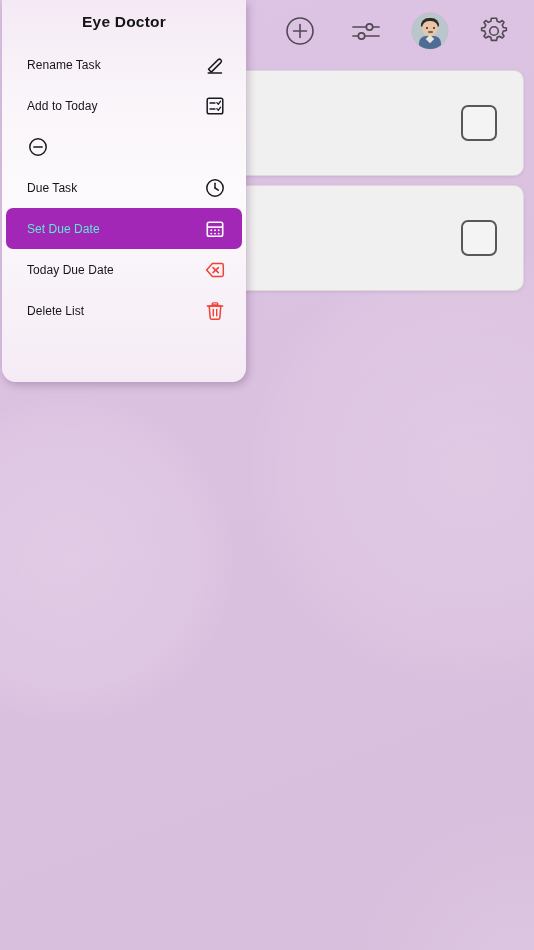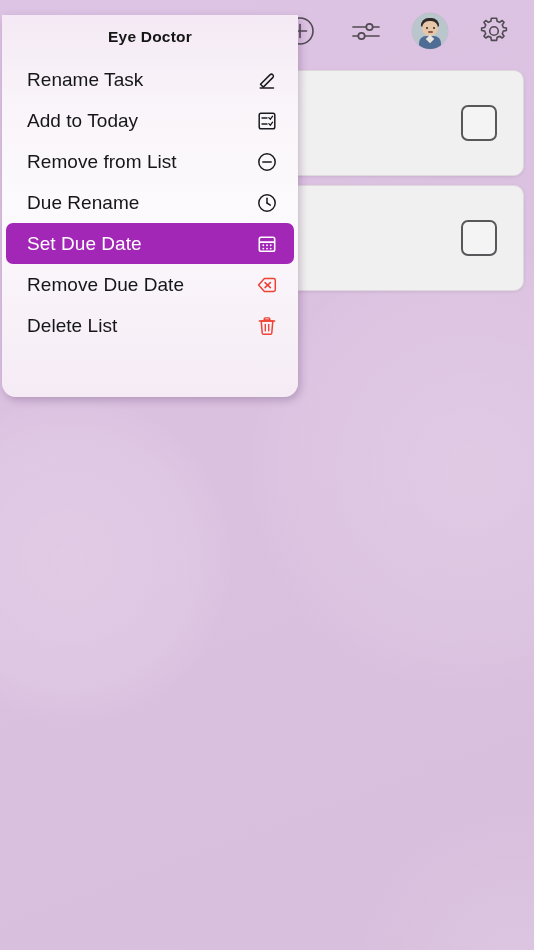--- a/index.html
+++ b/index.html
@@ -135,22 +135,22 @@
     border-radius: 7px;
     background: #f5f4f4;
     flex: none;
     cursor: pointer;
   }
 
   
   .menu {
     position: absolute;
     left: 2px;
-    top: 15px;
-    width: 296px;
+    top: 0;
+    width: 244px;
     height: 382px;
     border-radius: 0 0 14px 14px;
     background: linear-gradient(180deg, #f4e9f4 0%, #f9f4f9 22%, #fcfafc 50%, #f8f2f8 78%, #f5ebf5 100%);
     box-shadow: 2px 3px 9px rgba(70,35,85,0.28);
     box-sizing: border-box;
     overflow: hidden;
     z-index: 10;
   }
   .menu-title {
     height: 44px;
@@ -169,36 +169,36 @@
     height: 41px;
     display: flex;
     align-items: center;
     justify-content: space-between;
     padding: 0 16px 0 21px;
     border-radius: 7px;
     cursor: pointer;
     box-sizing: border-box;
   }
   .menu-item .mi-label {
-    font-size: 19px;
+    font-size: 12px;
     color: #16161a;
     letter-spacing: 0.05px;
   }
   .menu-item .mi-icon {
     width: 22px;
     height: 22px;
     display: flex;
     align-items: center;
     justify-content: center;
     flex: none;
   }
   .menu-item.selected {
     background: #a227b7;
   }
-  .menu-item.selected .mi-label { color: #ffffff; }
+  .menu-item.selected .mi-label { color: #5eead4; }
   .menu-item.danger .mi-label { color: #16161a; }
 </style>
 </head>
 <body>
 
 <div id="app">
 
   <div class="topbar">
 
     <div class="tb-icon">
@@ -279,31 +279,30 @@
             <rect x="3.2" y="3.2" width="15.6" height="15.6" rx="1.8" fill="none" stroke="#1b1b1f" stroke-width="1.5"></rect>
             <line x1="6" y1="8" x2="11" y2="8" stroke="#1b1b1f" stroke-width="1.3" stroke-linecap="round"></line>
             <line x1="6" y1="14" x2="11" y2="14" stroke="#1b1b1f" stroke-width="1.3" stroke-linecap="round"></line>
             <polyline points="12.8,7.6 14.4,9.2 16.6,6.2" fill="none" stroke="#1b1b1f" stroke-width="1.3" stroke-linecap="round" stroke-linejoin="round"></polyline>
             <polyline points="12.8,13.6 14.4,15.2 16.6,12.2" fill="none" stroke="#1b1b1f" stroke-width="1.3" stroke-linecap="round" stroke-linejoin="round"></polyline>
           </svg>
         </span>
       </div>
 
       <div class="menu-item">
-        <span class="mi-label">Remove from List</span>
         <span class="mi-icon">
           <svg width="22" height="22" viewBox="0 0 22 22">
             <circle cx="11" cy="11" r="8.2" fill="none" stroke="#1b1b1f" stroke-width="1.5"></circle>
             <line x1="6.8" y1="11" x2="15.2" y2="11" stroke="#1b1b1f" stroke-width="1.5" stroke-linecap="round"></line>
           </svg>
         </span>
       </div>
 
       <div class="menu-item">
-        <span class="mi-label">Due Rename</span>
+        <span class="mi-label">Due Task</span>
         <span class="mi-icon">
           <svg width="22" height="22" viewBox="0 0 22 22">
             <circle cx="11" cy="11" r="8.2" fill="none" stroke="#1b1b1f" stroke-width="1.5"></circle>
             <line x1="11" y1="6.3" x2="11" y2="11" stroke="#1b1b1f" stroke-width="1.5" stroke-linecap="round"></line>
             <line x1="11" y1="11" x2="14.3" y2="13.1" stroke="#1b1b1f" stroke-width="1.5" stroke-linecap="round"></line>
           </svg>
         </span>
       </div>
 
 
@@ -317,21 +316,21 @@
             <circle cx="11" cy="12.3" r="0.95" fill="#ffffff"></circle>
             <circle cx="14.7" cy="12.3" r="0.95" fill="#ffffff"></circle>
             <circle cx="7.3" cy="15.6" r="0.95" fill="#ffffff"></circle>
             <circle cx="11" cy="15.6" r="0.95" fill="#ffffff"></circle>
             <circle cx="14.7" cy="15.6" r="0.95" fill="#ffffff"></circle>
           </svg>
         </span>
       </div>
 
       <div class="menu-item danger">
-        <span class="mi-label">Remove Due Date</span>
+        <span class="mi-label">Today Due Date</span>
         <span class="mi-icon">
           <svg width="22" height="22" viewBox="0 0 22 22">
             <path d="M8.4 4.6 h9.2 a1.7 1.7 0 0 1 1.7 1.7 v9.4 a1.7 1.7 0 0 1 -1.7 1.7 h-9.2 L2.6 11 Z" fill="none" stroke="#ef4136" stroke-width="1.5" stroke-linejoin="round"></path>
             <line x1="9" y1="8.6" x2="14.4" y2="13.6" stroke="#ef4136" stroke-width="1.5" stroke-linecap="round"></line>
             <line x1="14.4" y1="8.6" x2="9" y2="13.6" stroke="#ef4136" stroke-width="1.5" stroke-linecap="round"></line>
           </svg>
         </span>
       </div>
 
       <div class="menu-item danger">

